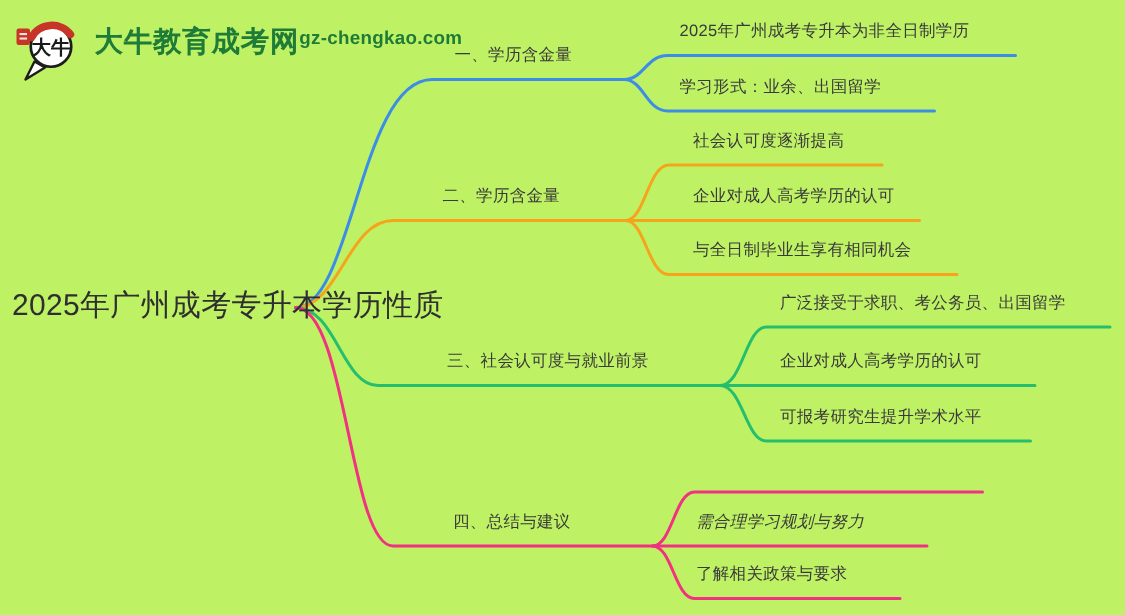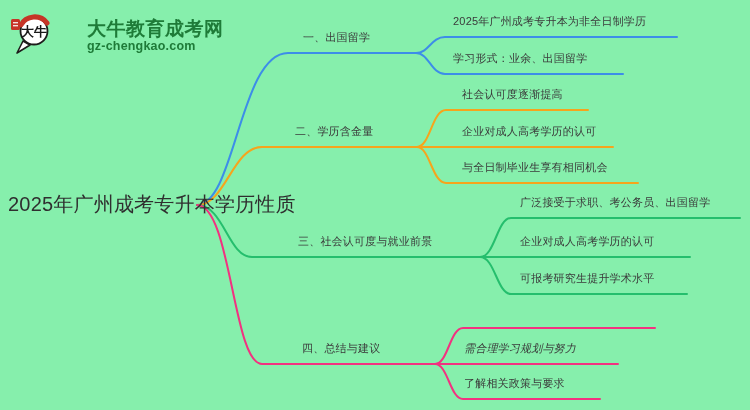--- a/index.html
+++ b/index.html
@@ -1,30 +1,30 @@
 <!DOCTYPE html>
 <html><head>
 <meta charset="utf-8">
 <style>
   html,body{margin:0;padding:0;background:#fff;}
   .stage{
-    position:relative;width:750px;height:410px;background:#86efac;
+    position:relative;width:750px;height:410px;background:#bef264;
     overflow:hidden;font-family:"Liberation Sans",sans-serif;
   }
   .lines{position:absolute;left:0;top:0;width:750px;height:410px;}
   .lines path{fill:none;stroke-width:2;stroke-linecap:round;}
   .node{
     position:absolute;font-size:11px;color:#3a3a3a;line-height:18px;
     white-space:nowrap;letter-spacing:.2px;
   }
   .root-node{font-size:20px;color:#2f2f2f;}
   
   .logo{position:absolute;left:10px;top:12px;display:flex;align-items:flex-start;gap:7px;}
   .logo-mark{width:46px;height:46px;display:block;}
-  .logo-text{display:flex;flex-direction:column;padding-top:6px;margin-left:24px;}
+  .logo-text{display:flex;flex-direction:row;padding-top:6px;}
   .logo-title{font-size:19px;font-weight:bold;line-height:21px;letter-spacing:.5px;}
   .logo-domain{font-size:12.5px;font-weight:bold;line-height:15px;letter-spacing:.2px;}
 </style>
 </head>
 <body>
 
 <div class="stage">
 
   <svg class="lines" viewBox="0 0 750 410">
 
@@ -56,21 +56,21 @@
       <rect x="3" y="13" width="5" height="1.4" fill="#ffffff" opacity="0.85"></rect>
     </svg>
     <div class="logo-text">
       <span class="logo-title" style="color: rgb(30, 123, 56);">大牛教育成考网</span>
       <span class="logo-domain" style="color: rgb(30, 123, 56);">gz-chengkao.com</span>
     </div>
   </div>
 
   <div class="node root-node" style="left:8px;top:195px;">2025年广州成考专升本学历性质</div>
 
-  <div class="node" style="left:303px;top:28px;">一、出国留学</div>
+  <div class="node" style="left:303px;top:28px;">一、学历含金量</div>
   <div class="node" style="left:453px;top:12px;">2025年广州成考专升本为非全日制学历</div>
   <div class="node" style="left:453px;top:49px;">学习形式：业余、出国留学</div>
 
   <div class="node" style="left:295px;top:122px;">二、学历含金量</div>
   <div class="node" style="left:462px;top:85px;">社会认可度逐渐提高</div>
   <div class="node" style="left:462px;top:122px;">企业对成人高考学历的认可</div>
   <div class="node" style="left:298px;top:232px;">三、社会认可度与就业前景</div>
 
   <div class="node" style="left:462px;top:158px;">与全日制毕业生享有相同机会</div>
   <div class="node" style="left:520px;top:193px;">广泛接受于求职、考公务员、出国留学</div>

